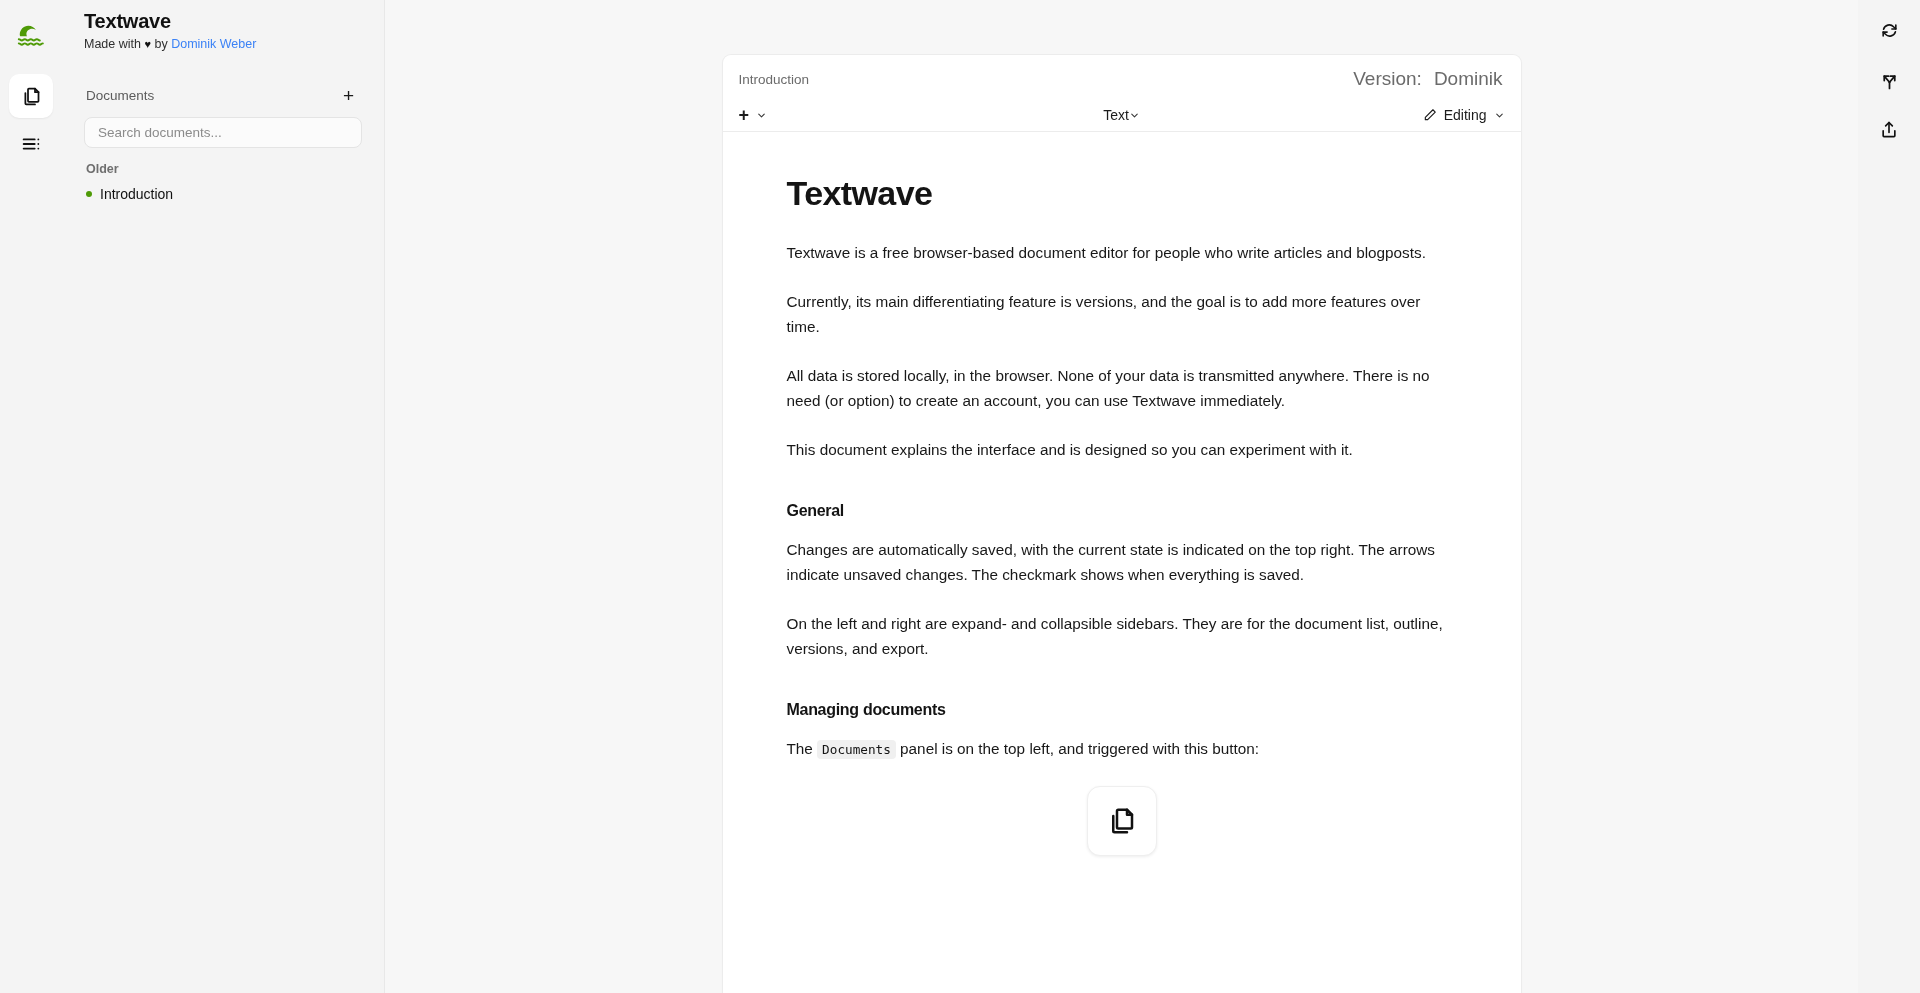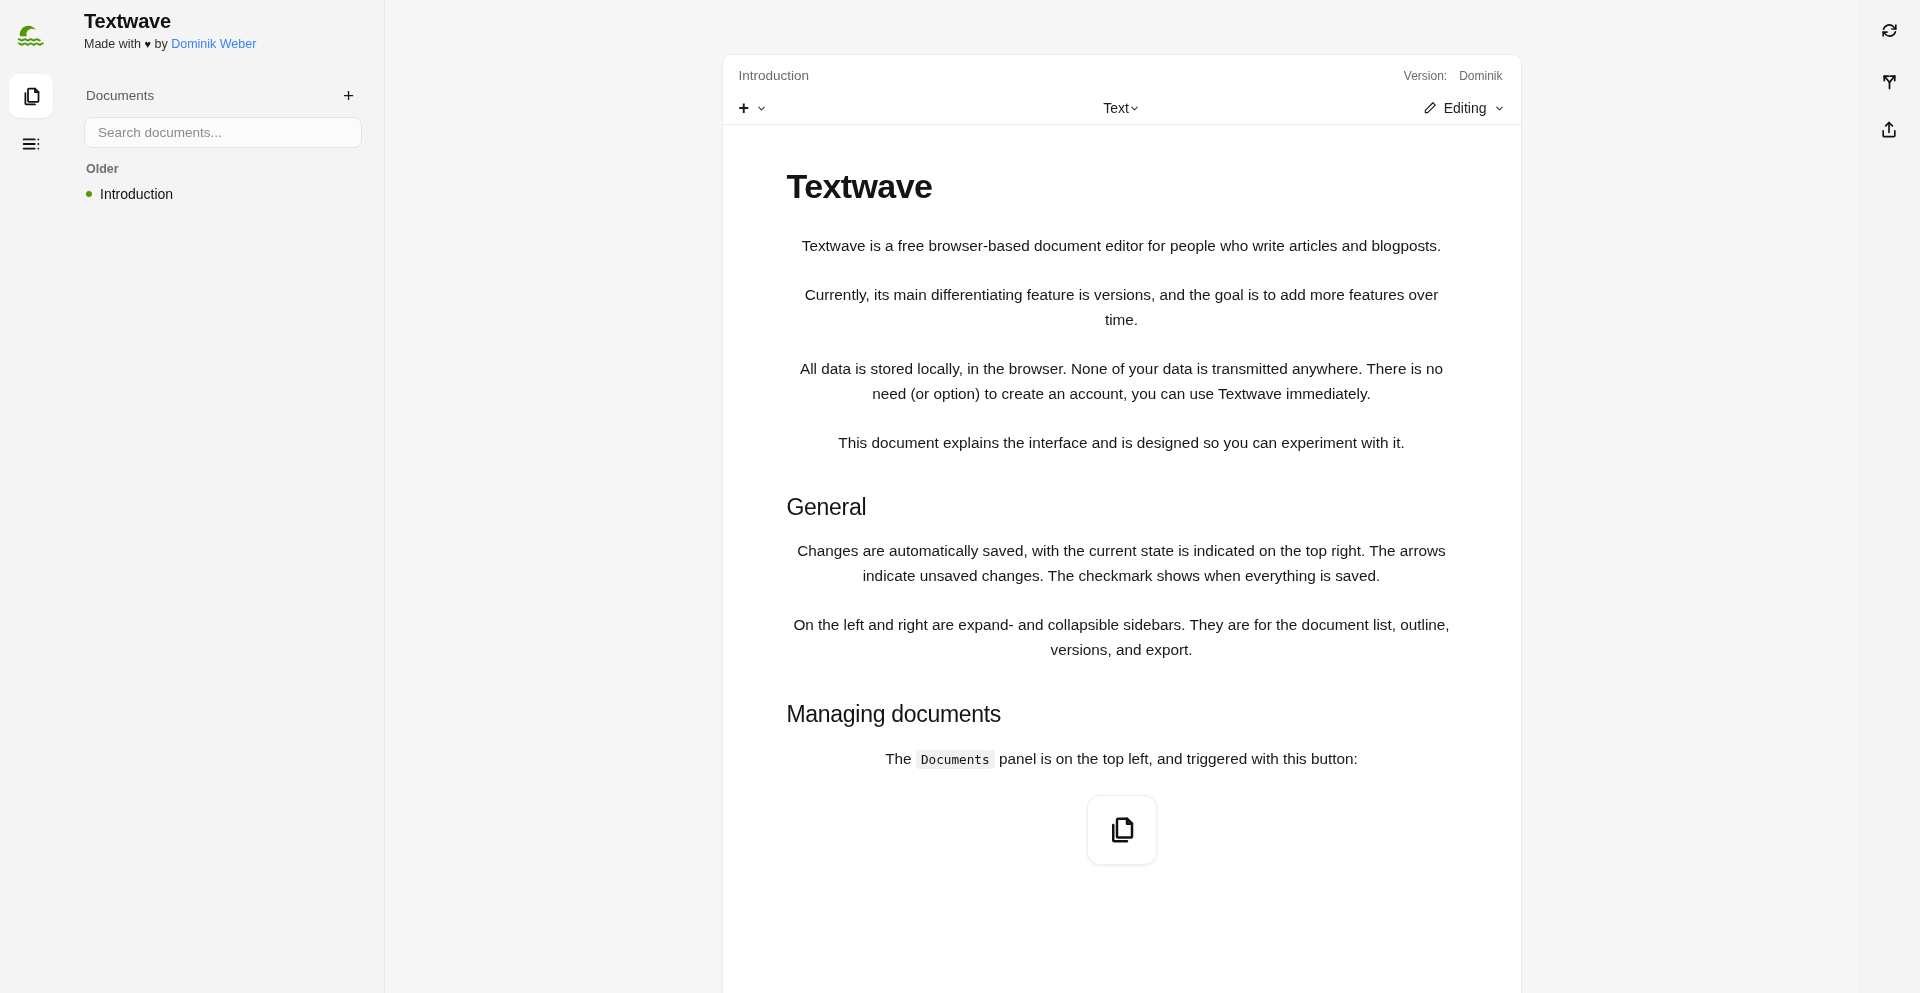--- a/index.html
+++ b/index.html
@@ -161,21 +161,21 @@
     display: flex;
     align-items: center;
     justify-content: space-between;
     padding: 13px 18px 9px 16px;
   }
   .card-head-left {
     font-size: 13.5px;
     color: #6b6b6b;
   }
   .card-head-right {
-    font-size: 12px;
+    font-size: 19px;
     color: #6b6b6b;
     display: flex;
     gap: 12px;
   }
   .toolbar {
     display: flex;
     align-items: center;
     height: 33px;
     border-bottom: 1px solid #ececec;
     padding: 0 16px;
@@ -205,32 +205,31 @@
     color: #141414;
   }
   .doc-h1 {
     font-size: 34px;
     font-weight: 700;
     letter-spacing: -0.6px;
     margin: 0 0 28px 0;
     line-height: 1.15;
   }
   .doc-h2 {
-    font-size: 23px;
-    font-weight: 400;
+    font-size: 16px;
+    font-weight: 700;
     letter-spacing: -0.3px;
     margin: 38px 0 18px 0;
     line-height: 1.2;
   }
   .doc-p {
     font-size: 15.3px;
     line-height: 1.63;
     margin: 0 0 24px 0;
     color: #181818;
-    text-align: center;
   }
   .doc-p:last-child { margin-bottom: 0; }
   code.inline {
     font-family: "DejaVu Sans Mono", monospace;
     font-size: 12.7px;
     background: #f0f0f0;
     border-radius: 4px;
     padding: 2px 5px;
     color: #141414;
   }

